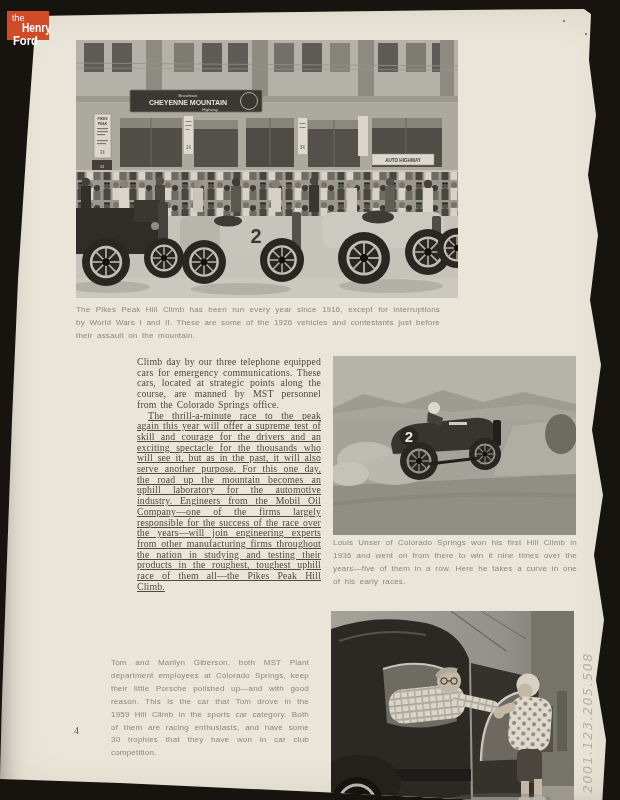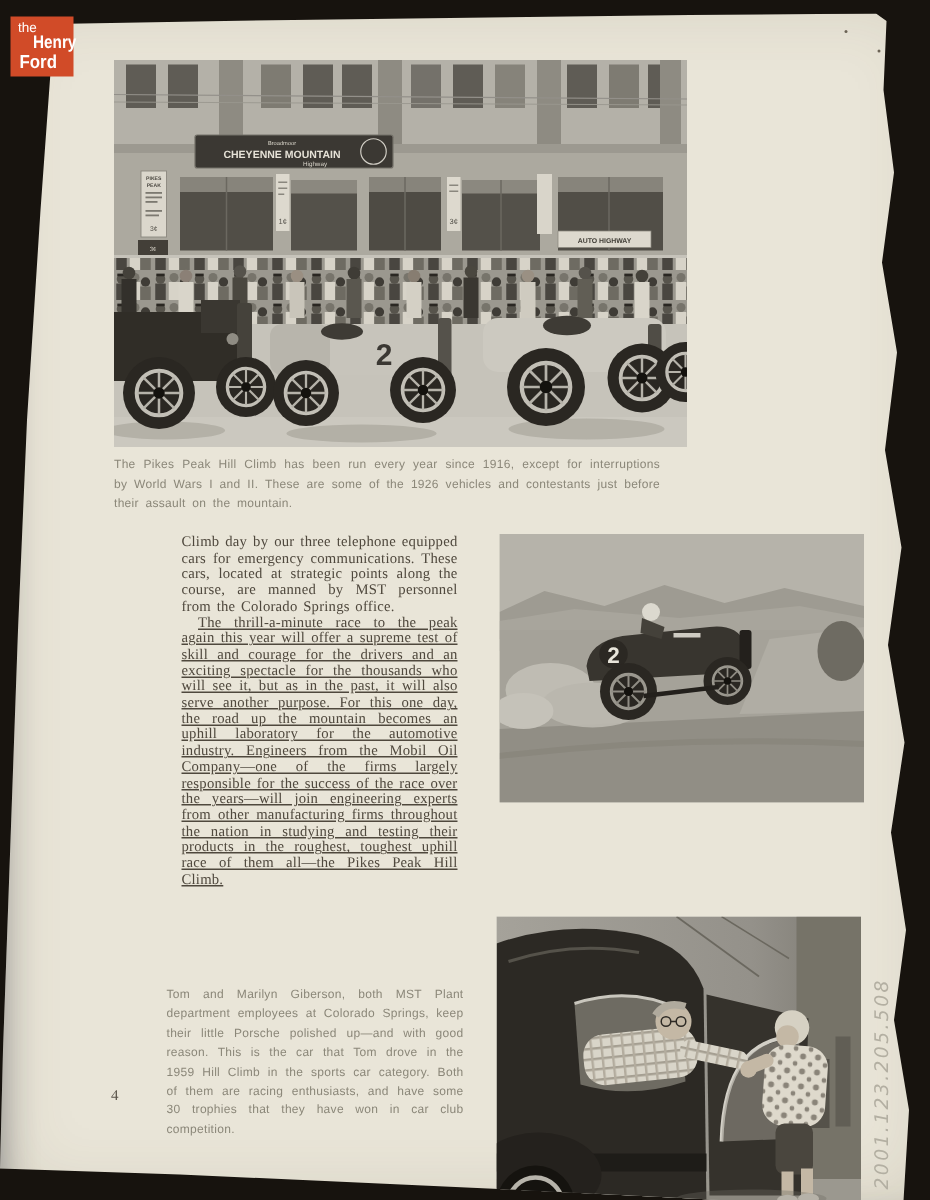--- a/index.html
+++ b/index.html
@@ -27,29 +27,29 @@
   #photo-porsche{left:331px;top:611px;width:243px;height:194px;}
   .caption{
     position:absolute;color:var(--caption-ink,#8b8779);
     font-size:8px;line-height:12.9px;text-align:justify;
     word-spacing:2px;letter-spacing:.2px;
   }
   #caption-top{left:76px;top:304px;width:364px;}
   #caption-unser{left:333px;top:537px;width:244px;}
   #caption-porsche{left:111px;top:657px;width:198px;}
   .article{
-    position:absolute;left:121px;top:357px;width:184px;
+    position:absolute;left:137px;top:357px;width:184px;
     font-family:"Liberation Serif","DejaVu Serif",serif;
     font-size:9.8px;line-height:10.7px;color:var(--body-ink,#4f483d);
     text-align:justify;word-spacing:1.2px;letter-spacing:.15px;
   }
   .article p{margin:0;}
   .article p + p{text-indent:11px;text-decoration:underline;}
   .logo{
-    position:absolute;left:7px;top:11px;width:42px;height:40px;
+    position:absolute;left:7px;top:11px;width:42px;height:29px;
     background:var(--logo-red,#d14b28);color:#fff;
   }
   .logo .the{position:absolute;left:5px;top:2px;font-size:9px;font-weight:400;}
   .logo .henry{position:absolute;left:15px;top:10px;font-size:12px;font-weight:700;
     transform:scaleX(.85);transform-origin:left center;}
   .logo .ford{position:absolute;left:6px;top:23px;font-size:12.5px;font-weight:700;
     transform:scaleX(.9);transform-origin:left center;}
   .pagenum{
     position:absolute;left:74px;top:725px;
     font-family:"Liberation Serif",serif;font-size:10px;color:#5a544a;
@@ -286,20 +286,21 @@
         <circle cx="76" cy="80" r="9.5" fill="#2b2823"></circle>
         <text x="76" y="86" text-anchor="middle" font-size="15" font-weight="bold" fill="#e8e5db">2</text>
         <use href="#spokewheel2" transform="translate(86,105) scale(1.9)"></use>
         <use href="#spokewheel2" transform="translate(152,98) scale(1.6)"></use>
         <line x1="96" y1="108" x2="146" y2="102" stroke="#23201c" stroke-width="3"></line>
       </g>
       <path d="M0,146 Q120,132 243,138 L243,142 Q120,136 0,150 Z" fill="#858278" opacity="0.6"></path>
     </svg>
   </div>
 
+  <div class="caption" id="caption-unser">Louis Unser of Colorado Springs won his first Hill Climb in 1936 and went on from there to win it nine times over the years—five of them in a row. Here he takes a curve in one of his early races.</div>
 
   <div class="caption" id="caption-porsche">Tom and Marilyn Giberson, both MST Plant department employees at Colorado Springs, keep their little Porsche polished up—and with good reason. This is the car that Tom drove in the 1959 Hill Climb in the sports car category. Both of them are racing enthusiasts, and have some 30 trophies that they have won in car club competition.</div>
 
   <div class="photo" id="photo-porsche">
     <svg width="243" height="194" viewBox="0 0 243 194">
       <defs>
         <pattern id="plaid" width="7" height="7" patternUnits="userSpaceOnUse">
           <rect width="7" height="7" fill="#d9d5c9"></rect>
           <rect x="0" y="0" width="7" height="1.6" fill="#a59f92"></rect>
           <rect x="0" y="0" width="1.6" height="7" fill="#b3ac9e"></rect>

